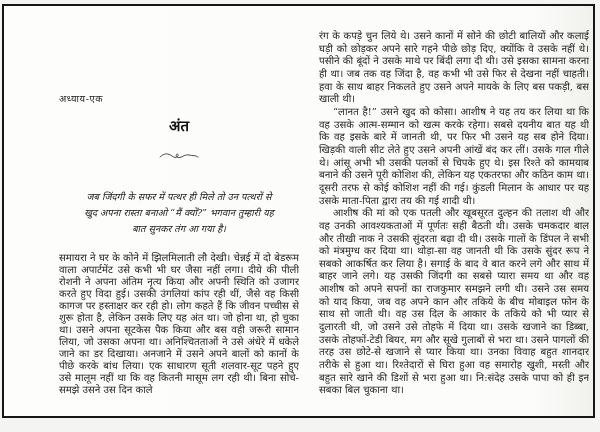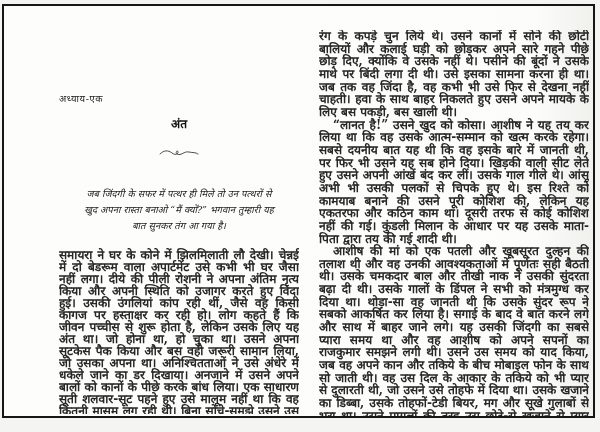--- a/index.html
+++ b/index.html
@@ -18,31 +18,31 @@
     background:linear-gradient(to right, #fdfdfc 0%, #fcfcfb 90%, #f0f0ec 100%);
   }
   .page { position:absolute; overflow:hidden; color:#262626; }
   .page.left  { left:55px;  top:86px; width:240px; height:322px; }
   .page.right { left:315px; top:24px; width:270px; height:386px; }
 
   .chapter-label {
     text-align:left; font-size:9.5px; letter-spacing:0.6px; color:#222;
   }
   .chapter-title {
-    text-align:center; font-size:12px; font-weight:bold; color:#111;
+    text-align:center; font-size:15px; font-weight:bold; color:#111;
     margin-top:10px;
   }
   .ornament { text-align:center; margin-top:12px; height:14px; }
   .epigraph {
     margin-top:28px;
     font-style:italic; font-size:9.5px; line-height:16px;
     text-align:center; white-space:nowrap; color:#232323;
   }
   .body-text {
-    font-size:12px; text-align:justify; color:#262626;font-weight:bold;
+    font-size:10px; text-align:justify; color:#262626;
   }
   .left .body-text { margin-top:15px; line-height:12px; }
   .right .body-text { line-height:12.65px; }
   .indent { text-indent:14px; }
   .italic { font-style:italic; }
 </style>
 </head>
 <body>
 
 <div class="frame">

